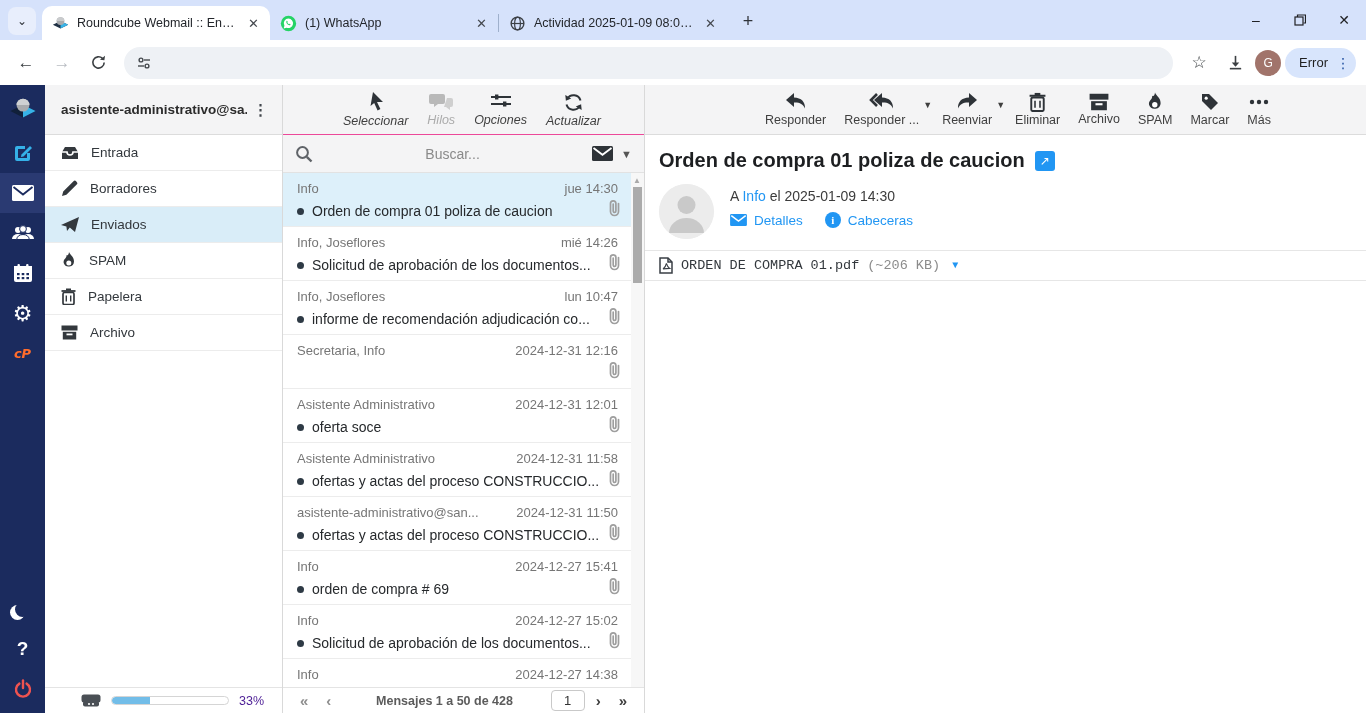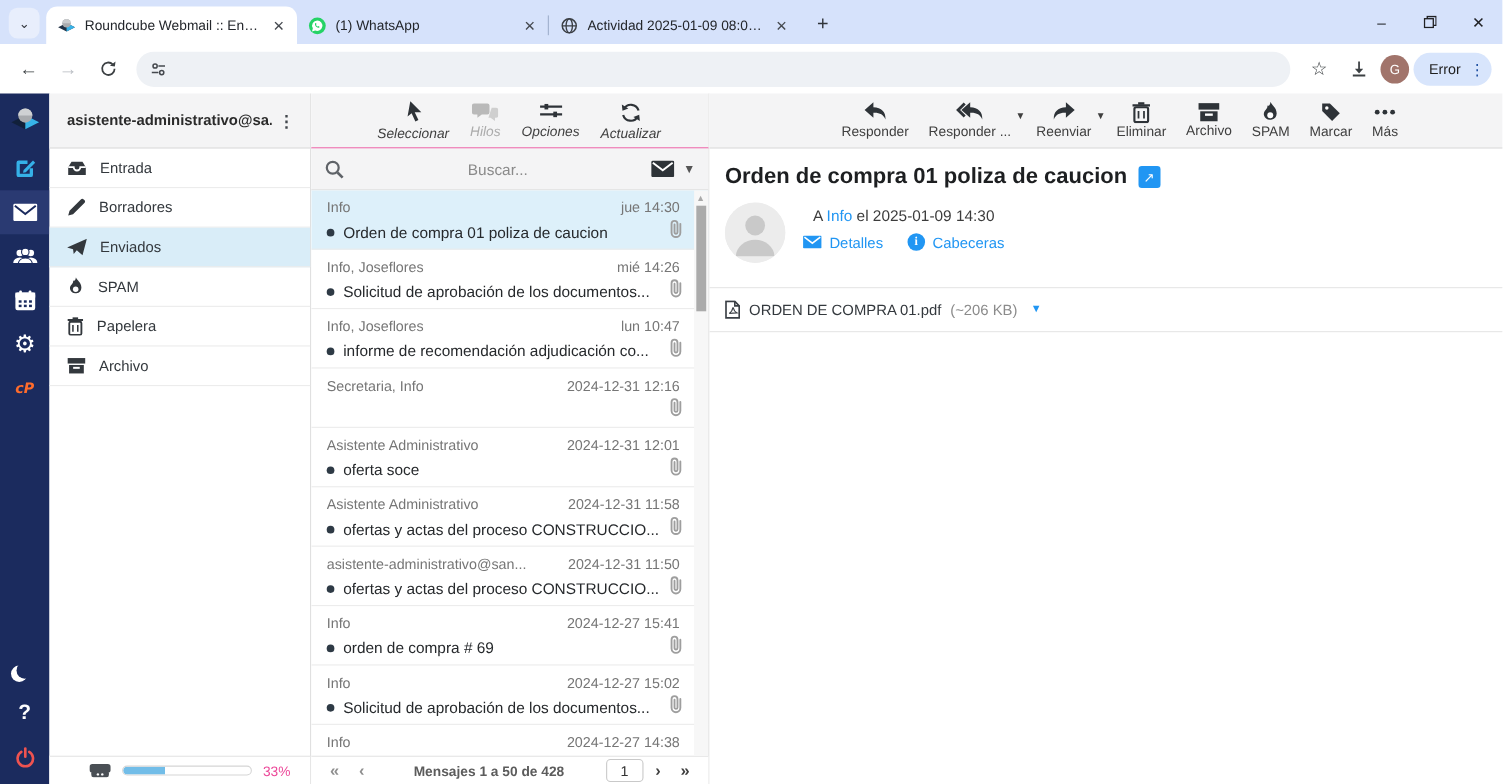--- a/index.html
+++ b/index.html
@@ -57,21 +57,21 @@
   .account-name { flex:1; font-weight:bold; font-size:13.5px; color:#2b2b2b; white-space:nowrap; overflow:hidden; }
   .account-kebab { color:#41464c; font-size:15px; padding:4px 6px; cursor:pointer; font-weight:bold; }
   .folder-list { flex:1; }
   .folder-item { height:36px; display:flex; align-items:center; gap:12px; padding:0 16px; border-bottom:1px solid #ececec;
                  color:#33383d; font-size:13.5px; cursor:pointer; }
   .folder-item.selected { background:#d9edf8; }
   .folder-item svg { flex-shrink:0; }
   .quota-row { height:26px; border-top:1px solid #e4e4e4; display:flex; align-items:center; gap:10px; padding:0 14px 0 36px; background:#fff; }
   .quota-track { width:118px; height:9px; border:1px solid #d5d5d5; border-radius:5px; background:#fff; overflow:hidden; }
   .quota-fill { height:100%; background:#72bde8; border-radius:5px 0 0 5px; }
-  .quota-label { color:#ec4899; font-size:12.5px; }
+  .quota-label { color:#4c1d95; font-size:12.5px; }
 
   
   .list-col { width:362px; border-right:1px solid #d9d9d9; display:flex; flex-direction:column; flex-shrink:0; background:#fff; }
   .list-toolbar { height:50px; background:#f4f4f5; border-bottom:1px solid #ec4899; display:flex; align-items:center;
                   padding-left:52px; gap:3px;font-style:italic; }
   .tb-btn { display:flex; flex-direction:column; align-items:center; justify-content:center; gap:1px; padding:2px 8px;
             color:#3f3f3f; font-size:12.5px; cursor:pointer; }
   .tb-btn svg { display:block; }
   .tb-btn.disabled { color:#ababab; }
   .tb-btn-wrap { display:flex; align-items:flex-start; }
@@ -110,28 +110,28 @@
   .view-toolbar { height:50px; background:#f4f4f5; border-bottom:1px solid #dcdcdc; display:flex; align-items:center;
                   padding-left:112px; gap:2px; }
   .view-content { flex:1; padding:14px 0 0 0; }
   .subject-row { display:flex; align-items:center; gap:10px; padding:0 14px; }
   .subject { font-size:20px; font-weight:bold; color:#1d1f21; }
   .extlink { width:20px; height:20px; border-radius:3px; background:#2196f3; color:#fff; display:flex; align-items:center;
              justify-content:center; font-size:12px; cursor:pointer; }
   .meta-row { display:flex; gap:16px; padding:12px 14px 10px 14px; }
   .msg-avatar { width:55px; height:55px; border-radius:50%; background:#ececec; overflow:hidden; flex-shrink:0; }
   .meta-lines { display:flex; flex-direction:column; gap:8px; padding-top:4px; }
-  .from-line { font-size:14px; color:#3c3c3c;text-align:center; }
+  .from-line { font-size:14px; color:#3c3c3c; }
   .from-link { color:#2196f3; cursor:pointer; }
   .links-line { display:flex; align-items:center; gap:22px; }
   .meta-link { display:flex; align-items:center; gap:7px; color:#2196f3; font-size:13.5px; cursor:pointer; }
   .info-circle { width:16px; height:16px; border-radius:50%; background:#2196f3; color:#fff; display:flex; align-items:center;
                  justify-content:center; font-size:11px; font-weight:bold; font-family:"Liberation Serif", serif; }
-  .attach-row { margin-top:12px; border-top:1px solid #e6e6e6; border-bottom:1px solid #e6e6e6; height:41px;
-                display:flex; align-items:center; gap:8px; padding:0 14px; }
+  .attach-row { margin-top:1px; border-top:1px solid #e6e6e6; border-bottom:1px solid #e6e6e6; height:31px;
+                display:flex; align-items:center; gap:8px; padding:0 14px;font-family:Liberation Mono, monospace; }
   .attach-name { color:#33383d; font-size:13.5px; cursor:pointer; }
   .attach-size { color:#8b8b8b; font-size:13.5px; }
   .attach-caret { color:#2196f3; font-size:10px; margin-left:4px; cursor:pointer; }
   .mail-body { padding:22px 14px; font-family:"DejaVu Sans Mono", monospace; font-size:13px; color:#3a3a3a;
                max-width:702px; line-height:1.6; }
 
   svg { display:block; }
 </style>
 </head>
 <body>

